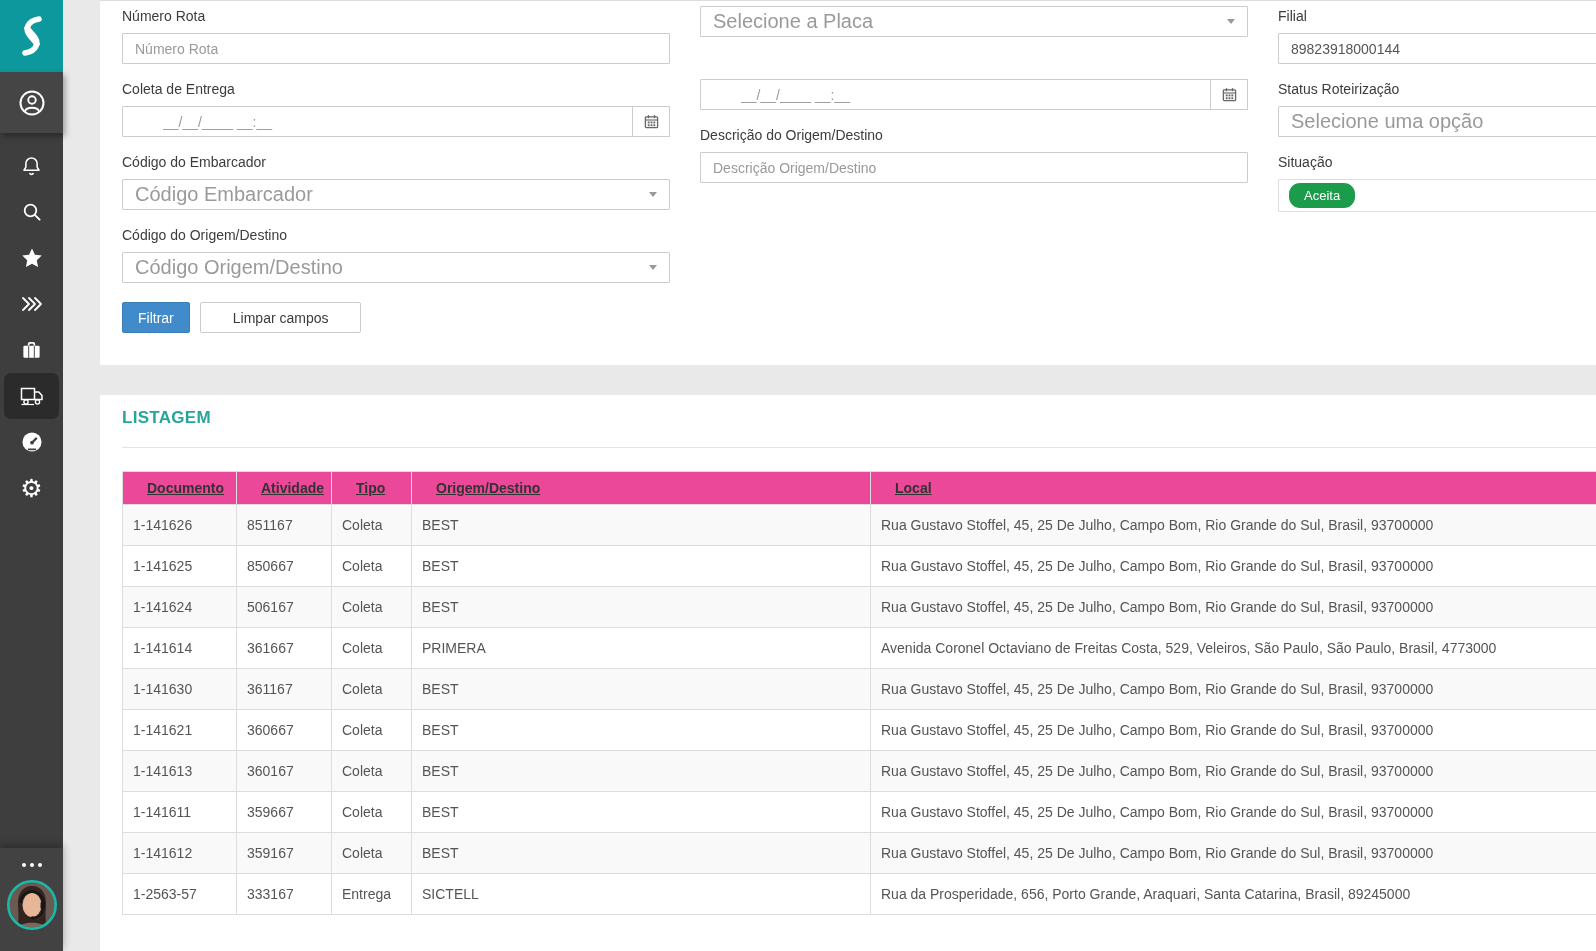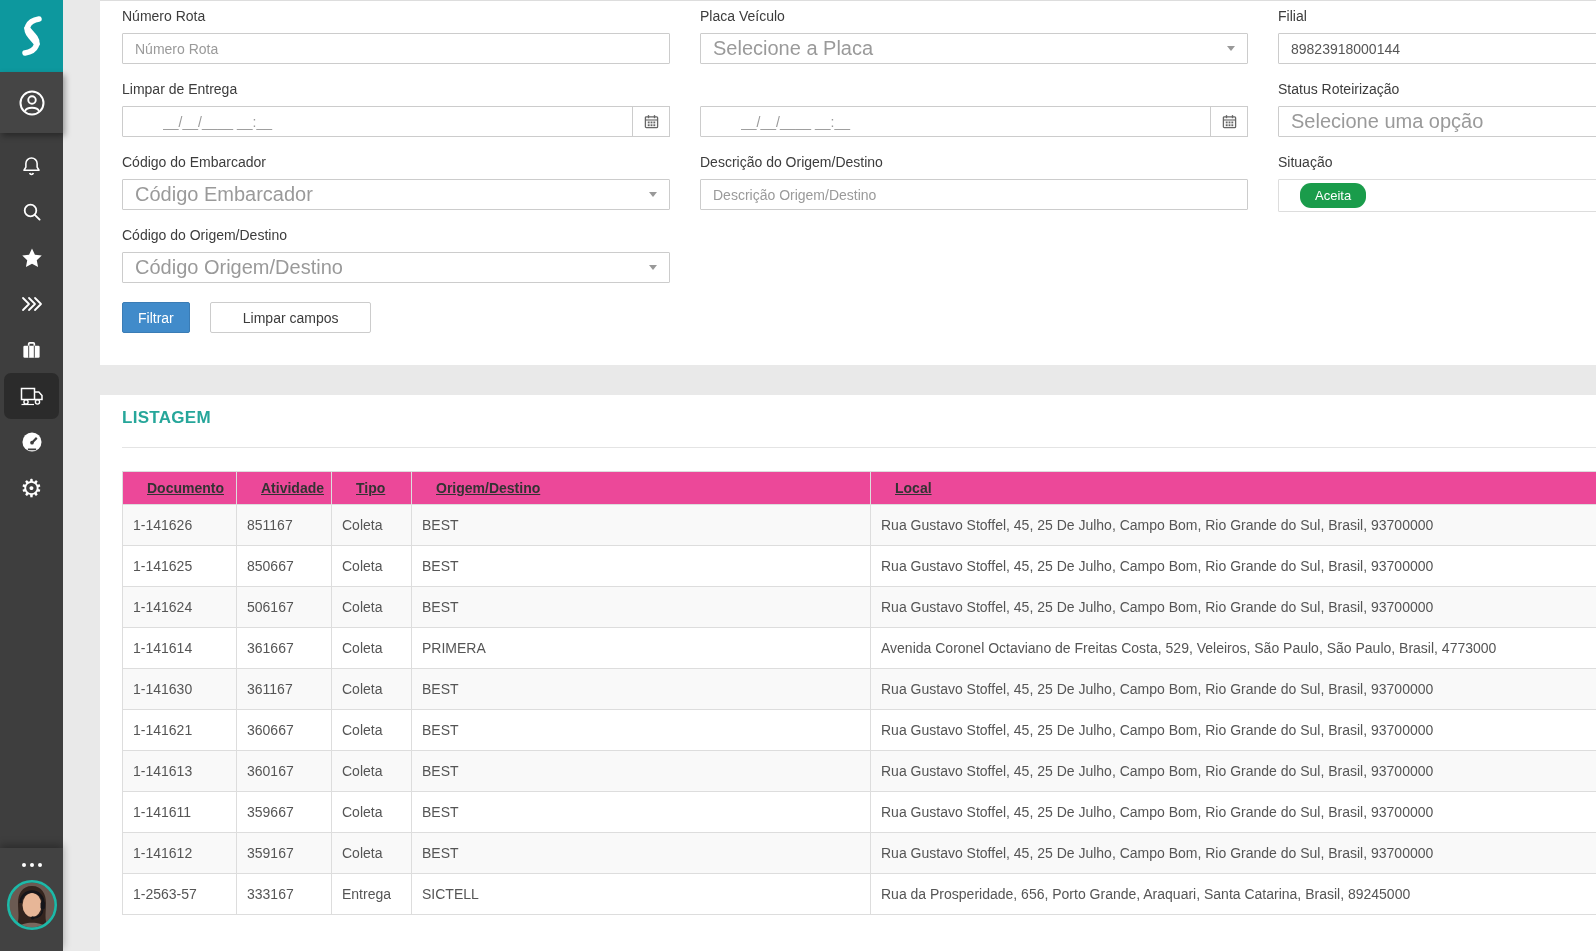--- a/index.html
+++ b/index.html
@@ -89,23 +89,23 @@
     position: absolute; right: 0; top: 0; width: 38px; height: 31px;
     border: 1px solid #ccc; border-left: 1px solid #ccc; background: #fff;
     display: flex; align-items: center; justify-content: center; cursor: pointer;
   }
   .badge-box {
     width: 100%; height: 33px; border: 1px solid #ddd; background: #fff;
     display: flex; align-items: center; padding: 0 10px; border-radius: 1px;
   }
   .badge {
     background: #1a9c4b; color: #fff; font-size: 13px; line-height: 1;
-    padding: 6px 15px; border-radius: 11px; margin-left: 11px;
-  }
-  .btn-row { margin-top: 19px; display: flex; gap: 20px; }
+    padding: 6px 15px; border-radius: 11px;
+  }
+  .btn-row { margin-top: 19px; display: flex; gap: 10px; }
   .btn {
     height: 31px; font-family: "Liberation Sans", sans-serif; font-size: 14px;
     border-radius: 2px; cursor: pointer; padding: 0 15px;
   }
   .btn-primary { background: #418bca; border: 1px solid #3a7cb5; color: #fff; }
   .btn-default { background: #fff; border: 1px solid #ccc; color: #3c3c3c; padding: 0 32px; }
 
   
   .listing-title {
     margin: 0; font-size: 17px; font-weight: bold; color: #26a69a; letter-spacing: 0.3px;
@@ -246,21 +246,21 @@
 </div>
 
 <div class="filter-card">
 
   <div class="fcol fcol-1">
     <div class="field">
       <label>Número Rota</label>
       <input class="tinput" type="text" placeholder="Número Rota" style="">
     </div>
     <div class="field">
-      <label>Limpar de Entrega</label>
+      <label>Coleta de Entrega</label>
       <div class="date-group">
         <input class="tinput" type="text" placeholder="__/__/____ __:__" style="">
         <span class="addon">
           <span>
             <svg width="15" height="15" viewBox="0 0 16 16">
               <rect x="1.5" y="3" width="13" height="11.5" rx="1" fill="none" stroke="#666" stroke-width="1.4"></rect>
               <line x1="4.8" y1="1.2" x2="4.8" y2="4.5" stroke="#666" stroke-width="1.4"></line>
               <line x1="11.2" y1="1.2" x2="11.2" y2="4.5" stroke="#666" stroke-width="1.4"></line>
               <line x1="1.5" y1="6.4" x2="14.5" y2="6.4" stroke="#666" stroke-width="1.2"></line>
               <g fill="#666">
@@ -291,21 +291,20 @@
       </div>
     </div>
     <div class="btn-row">
       <button class="btn btn-primary">Filtrar</button>
       <button class="btn btn-default">Limpar campos</button>
     </div>
   </div>
 
   <div class="fcol fcol-2">
     <div class="field">
-      <label>Placa Veículo</label>
       <div class="select">
         <span class="ph">Selecione a Placa</span>
         <span class="caret"></span>
       </div>
     </div>
     <div class="field">
       <span class="label-spacer"></span>
       <div class="date-group">
         <input class="tinput" type="text" placeholder="__/__/____ __:__" style="">
         <span class="addon">

